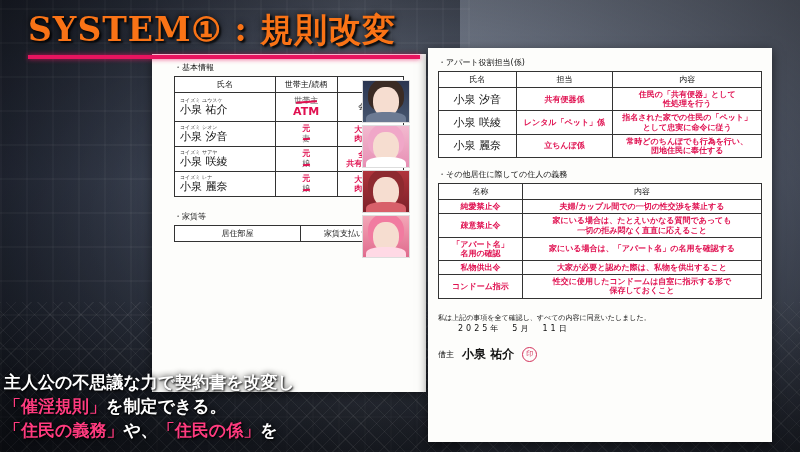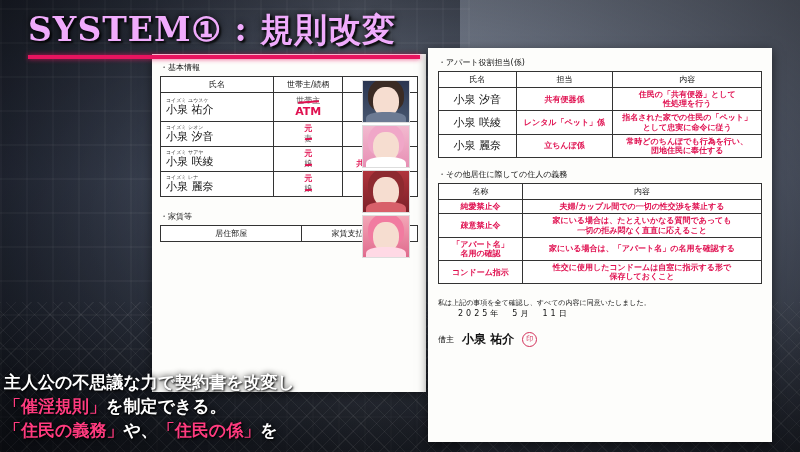--- a/index.html
+++ b/index.html
@@ -59,21 +59,21 @@
   .title-wrap {
     position: absolute;
     left: 28px;
     top: 8px;
     z-index: 6;
   }
   .title {
     font-family: "DejaVu Serif", serif;
     font-size: 33px;
     font-weight: bold;
-    color: #f0abfc;
+    color: #f97316;
     letter-spacing: 1px;
     text-shadow: 0 0 7px rgba(0,0,0,0.9), 2px 2px 2px rgba(0,0,0,0.8);
     white-space: nowrap;
   }
   .title-underline {
     margin-top: 2px;
     width: 392px;
     height: 4px;
     background: #e8145f;
     box-shadow: 0 0 5px rgba(232,20,95,0.8);
@@ -85,21 +85,21 @@
     background: #fdfdfb;
     box-shadow: 0 3px 10px rgba(0,0,0,0.55);
     color: #111;
     z-index: 4;
   }
   .paper-left {
     left: 152px;
     top: 54px;
     width: 274px;
     height: 338px;
-    padding: 6px 8px;
+    padding: 6px 22px;
     box-sizing: border-box;
   }
   .paper-right {
     left: 428px;
     top: 48px;
     width: 344px;
     height: 394px;
     padding: 7px 10px;
     box-sizing: border-box;
   }
@@ -482,20 +482,28 @@
         <td>
               <span class="hand" style="white-space:pre-line">「アパート名」
 名用の確認</span>
             </td>
         <td>
               <span class="hand" style="white-space:pre-line">家にいる場合は、「アパート名」の名用を確認する</span>
             </td>
       </tr>
       <tr>
         <td>
+              <span class="hand" style="white-space:pre-line">私物供出令</span>
+            </td>
+        <td>
+              <span class="hand" style="white-space:pre-line">大家が必要と認めた際は、私物を供出すること</span>
+            </td>
+      </tr>
+      <tr>
+        <td>
               <span class="hand" style="white-space:pre-line">コンドーム指示</span>
             </td>
         <td>
               <span class="hand" style="white-space:pre-line">性交に使用したコンドームは自室に指示する形で
 保存しておくこと</span>
             </td>
       </tr>
     </tbody>
       </table>
 

